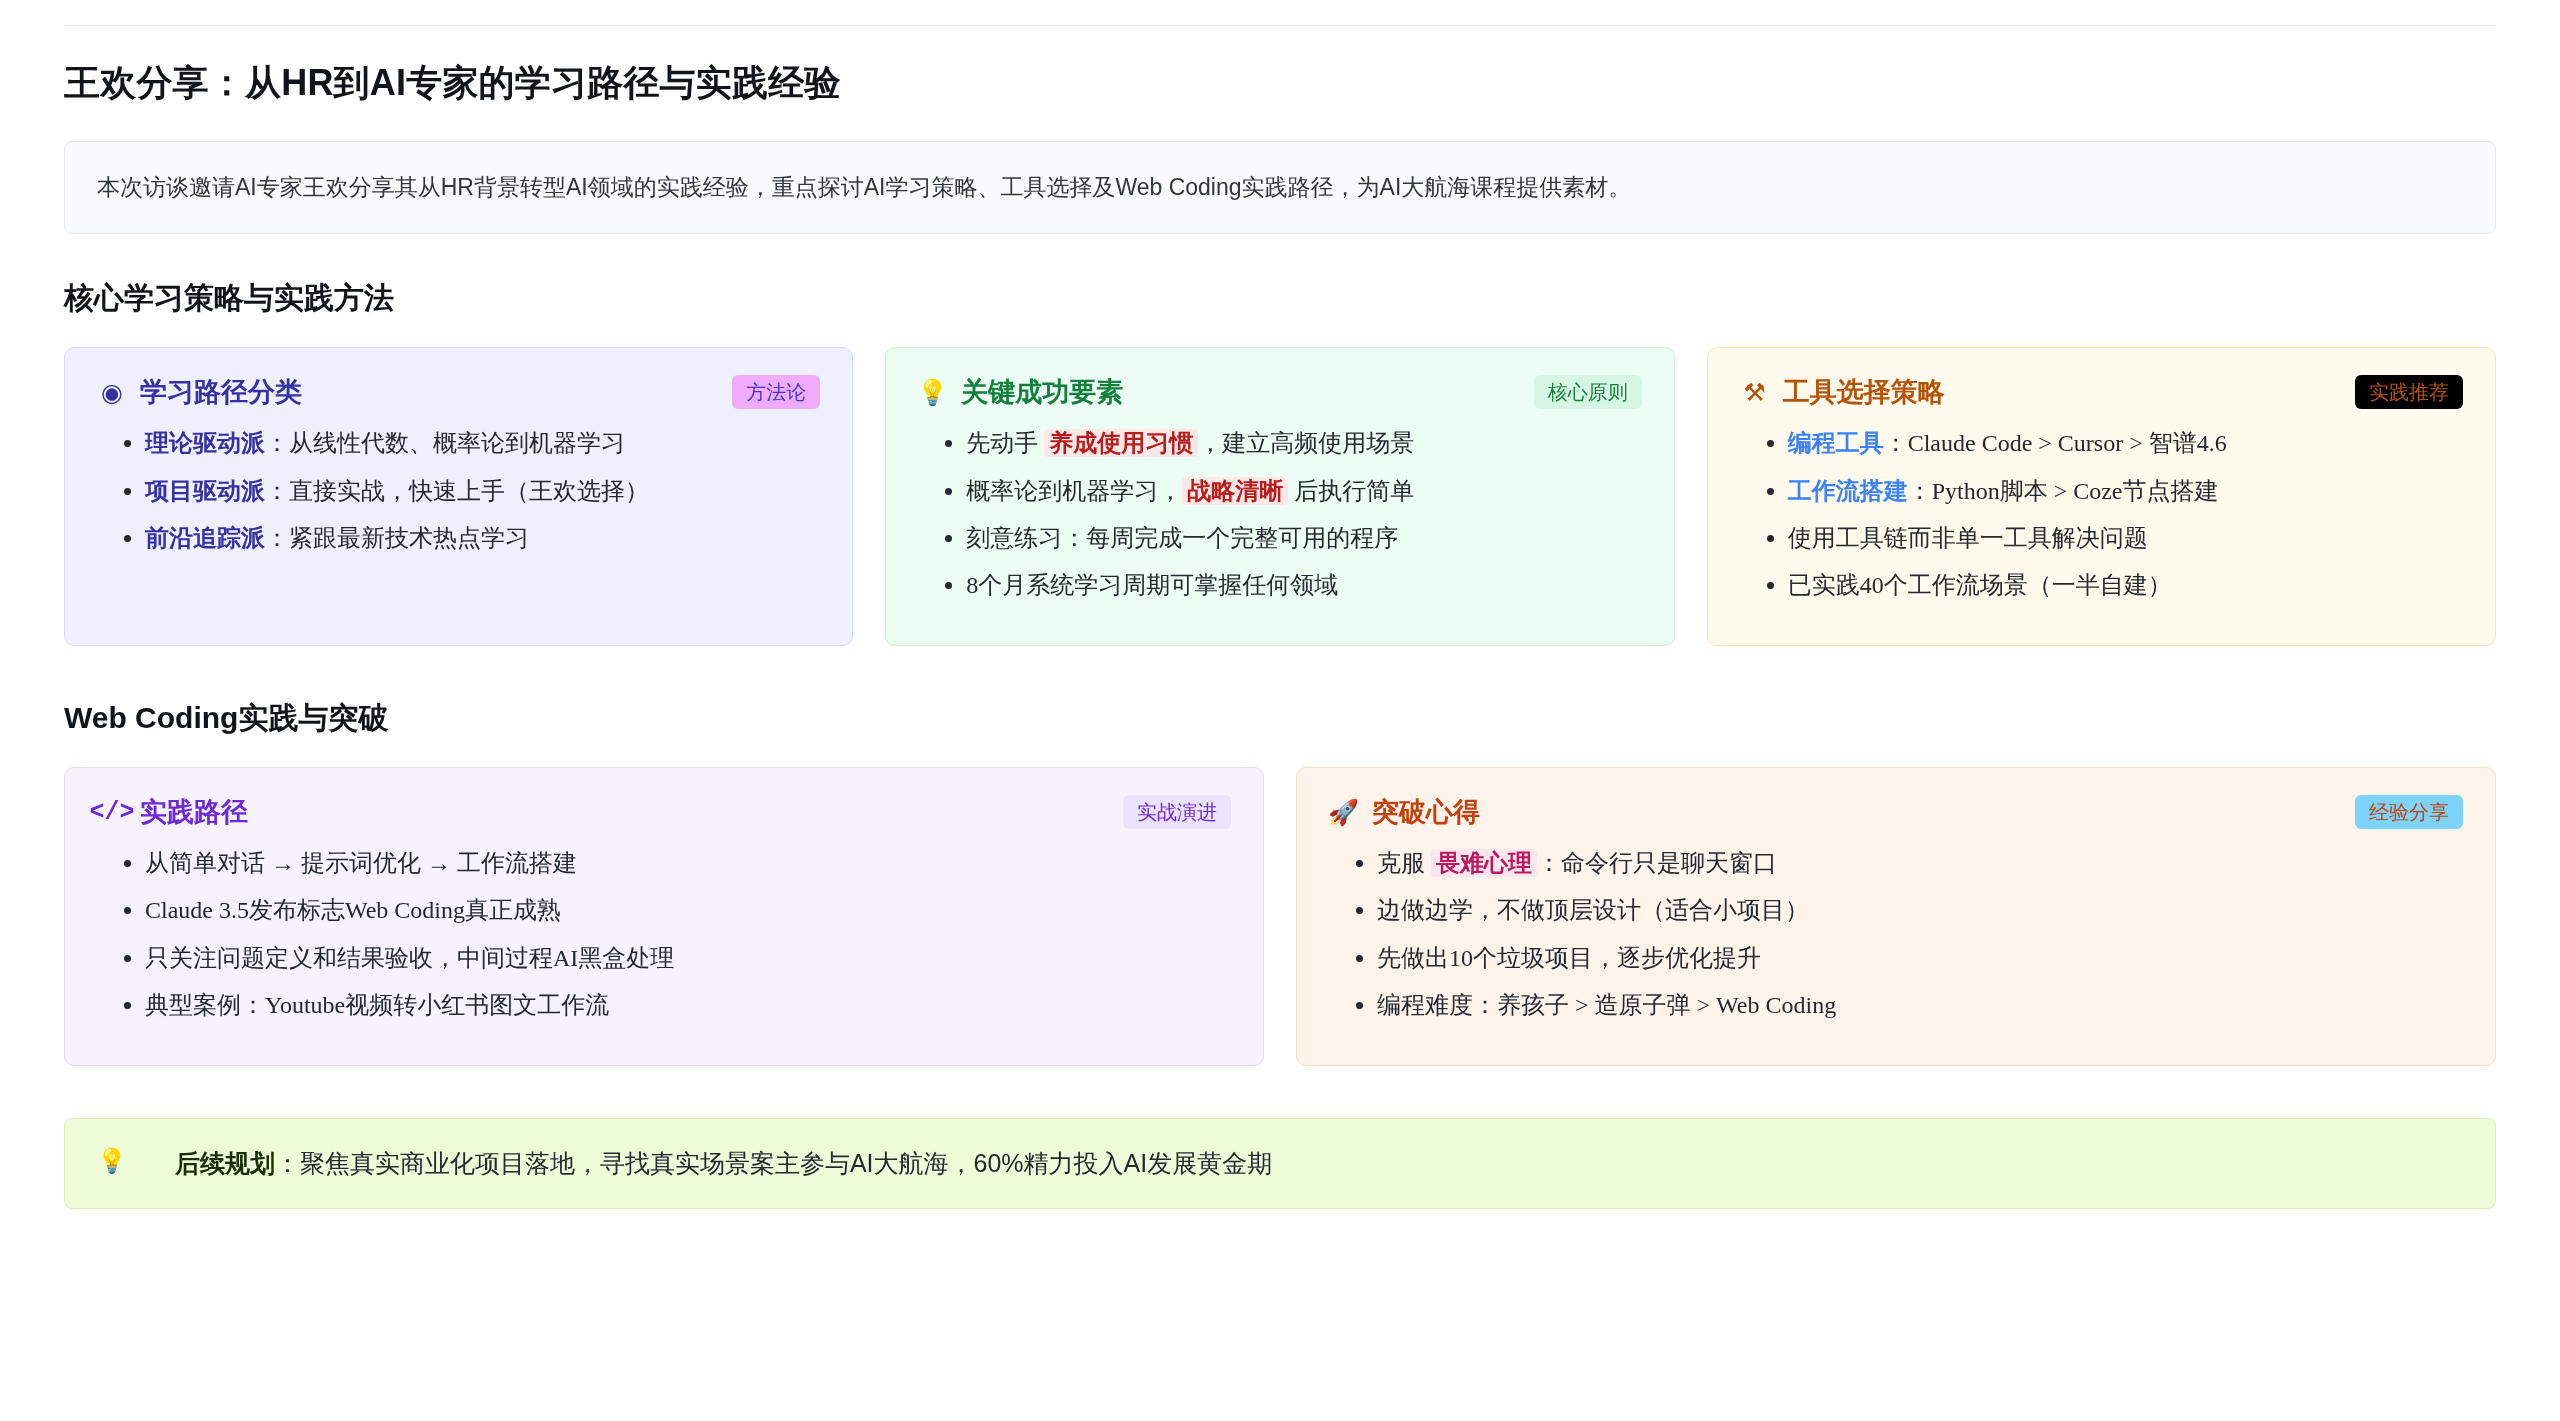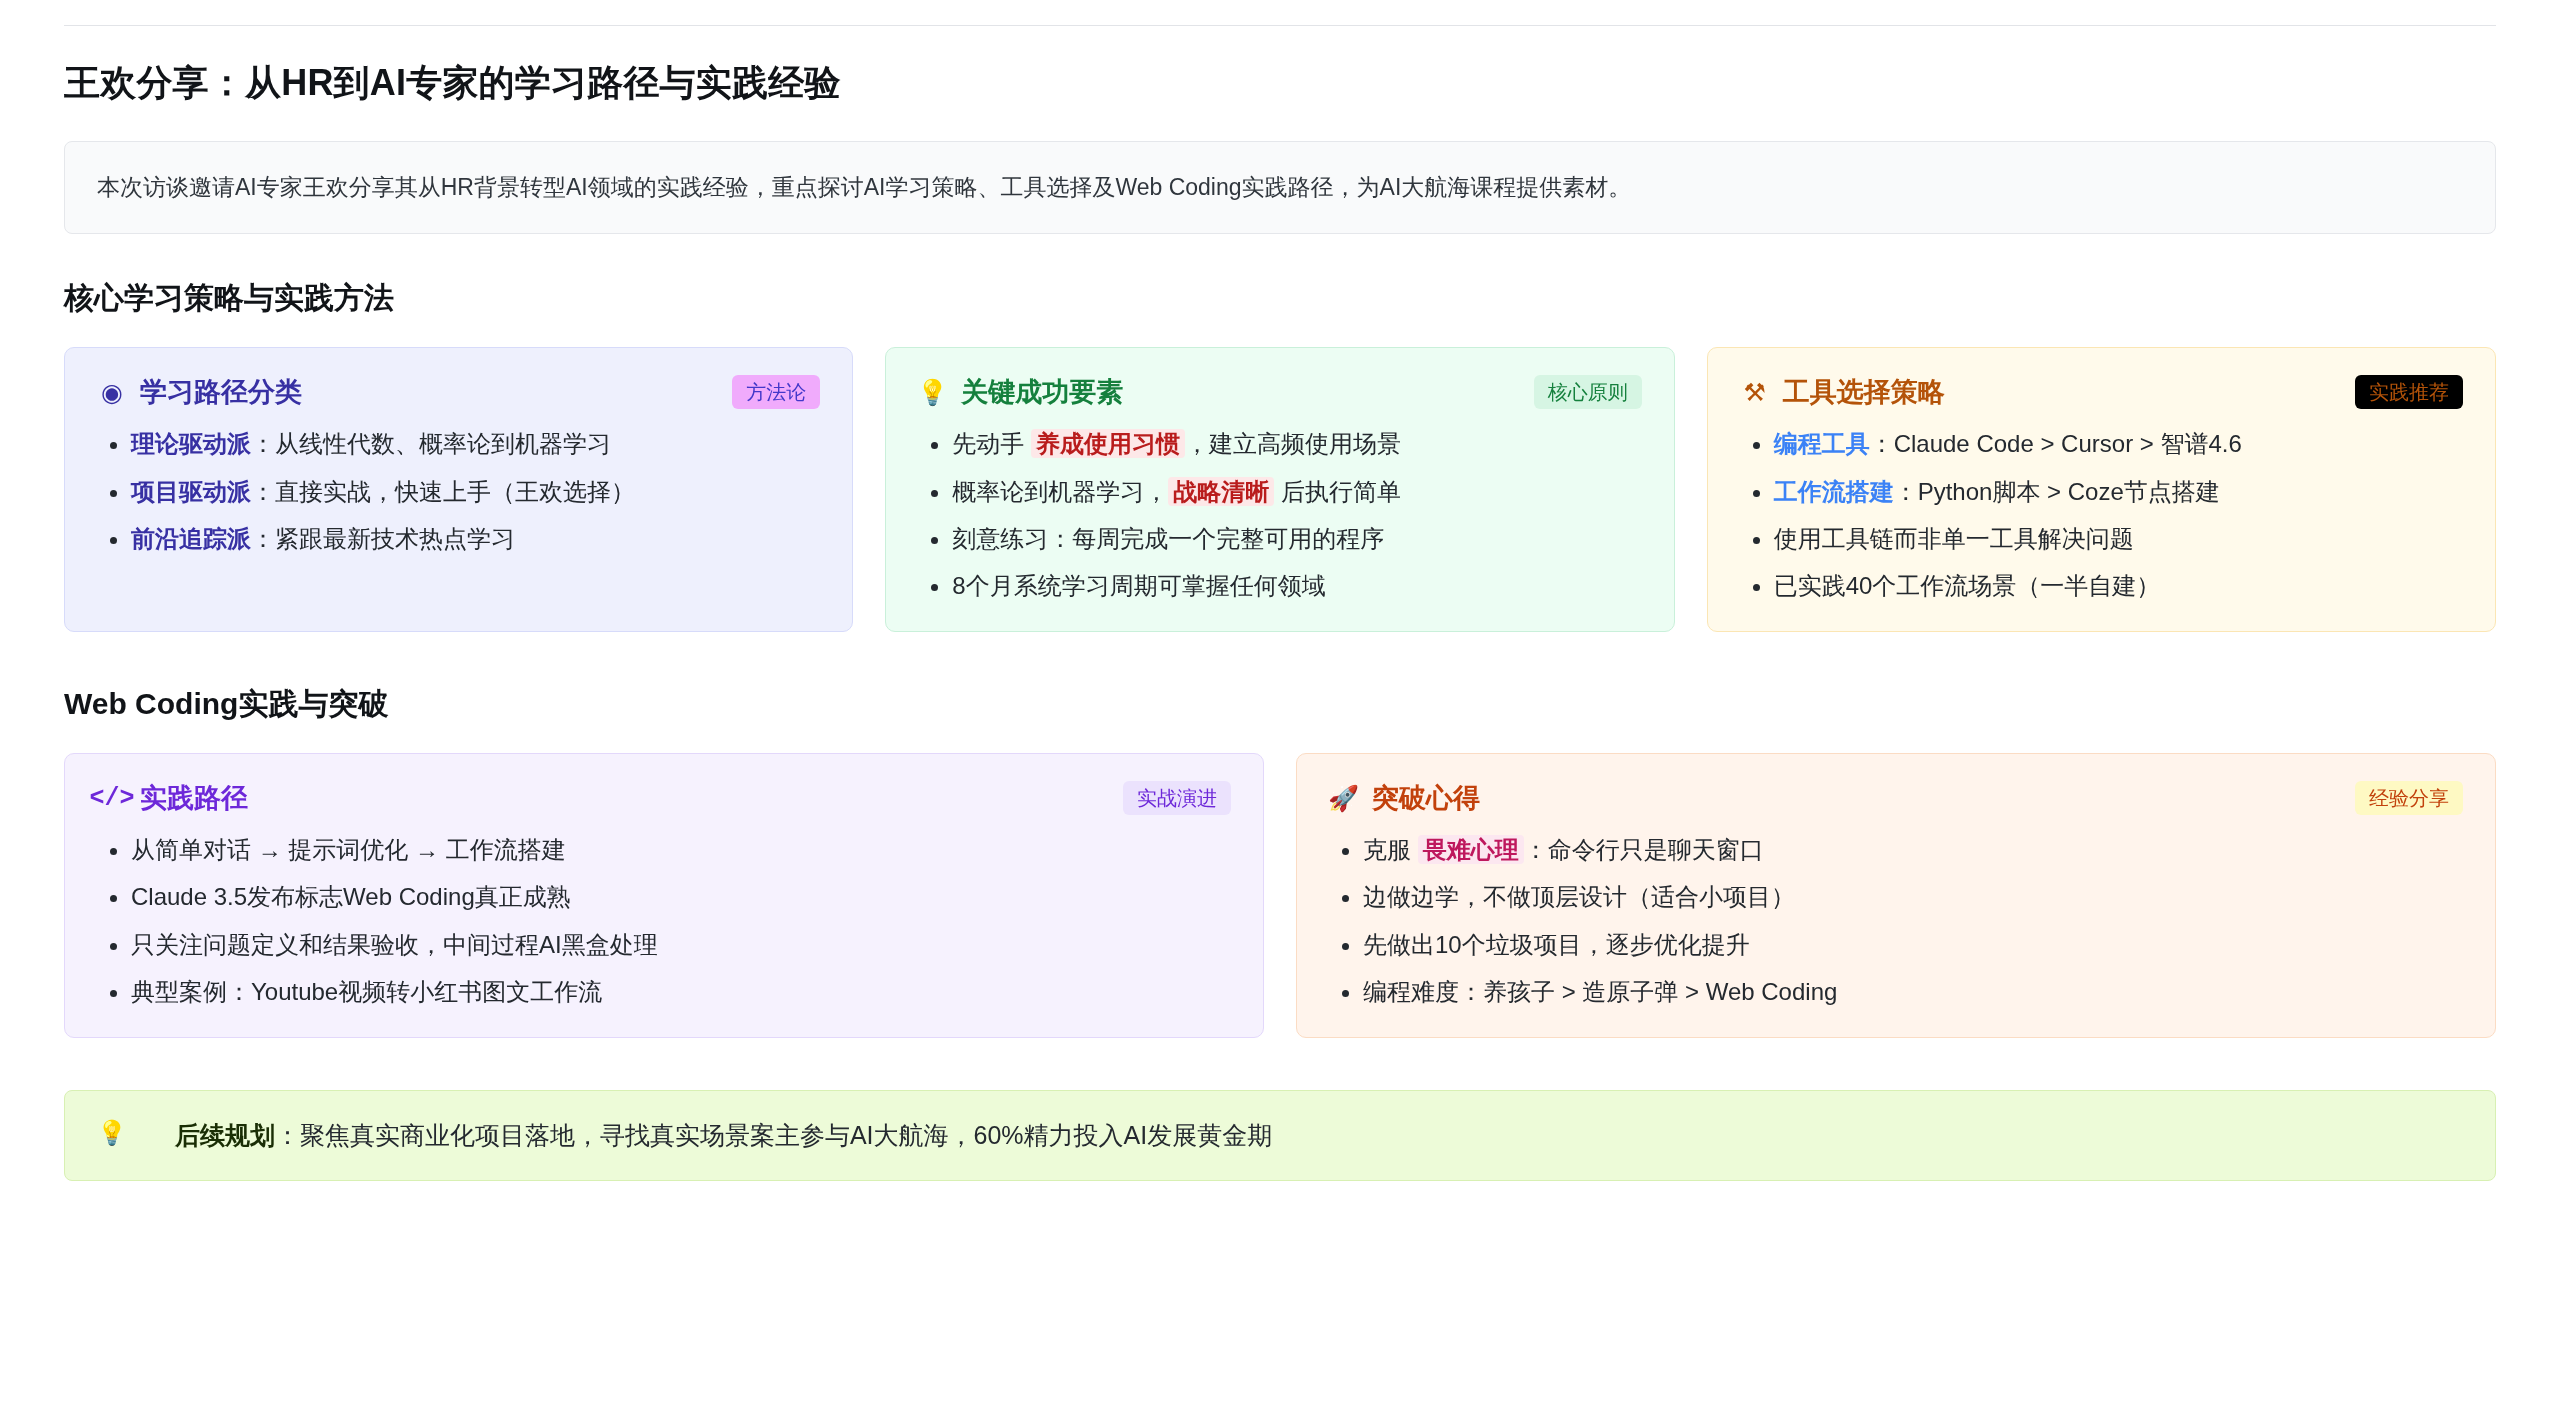--- a/index.html
+++ b/index.html
@@ -82,23 +82,24 @@
     line-height: 1;
   }
   .badge {
     font-size: 20px;
     border-radius: 6px;
     padding: 7px 14px;
     white-space: nowrap;
     line-height: 1;
   }
   ul.card-list {
-    margin: 0;
+    margin: 14px;
     padding-left: 34px;
     list-style: disc;
+    font-family: Liberation Serif, serif;
   }
   ul.card-list li {
     font-size: 24px;
     line-height: 1.3;
     margin-bottom: 16px;
     color: #24292f;
   }
   ul.card-list li:last-child { margin-bottom: 0; }
   .lead {
     font-weight: bold;
@@ -122,21 +123,21 @@
   .card.amber .card-title, .card.amber .card-icon { color: #b45309; }
   .card.amber .badge { background: #000000; color: #b45309; }
   .card.amber .lead { color: #3b82f6; }
 
   .card.violet { background: #f6f2fe; border-color: #e3d8fb; }
   .card.violet .card-title, .card.violet .card-icon { color: #6d28d9; }
   .card.violet .badge { background: #ebe2fd; color: #6d28d9; }
 
   .card.orange { background: #fff4ec; border-color: #fbdcc4; }
   .card.orange .card-title, .card.orange .card-icon { color: #c2410c; }
-  .card.orange .badge { background: #fef9c3; color: #c2410c; }
+  .card.orange .badge { background: #7dd3fc; color: #c2410c; }
 
   .hl-red { background: #fde8e8; color: #b91c1c; }
   .hl-pink { background: #fce7f0; color: #be185d; }
 
   .card-row.two .card { flex: 1 1 0; }
 
   .footer-box {
     background: #edfbd8;
     border: 1px solid #d8f0b3;
     border-radius: 8px;

